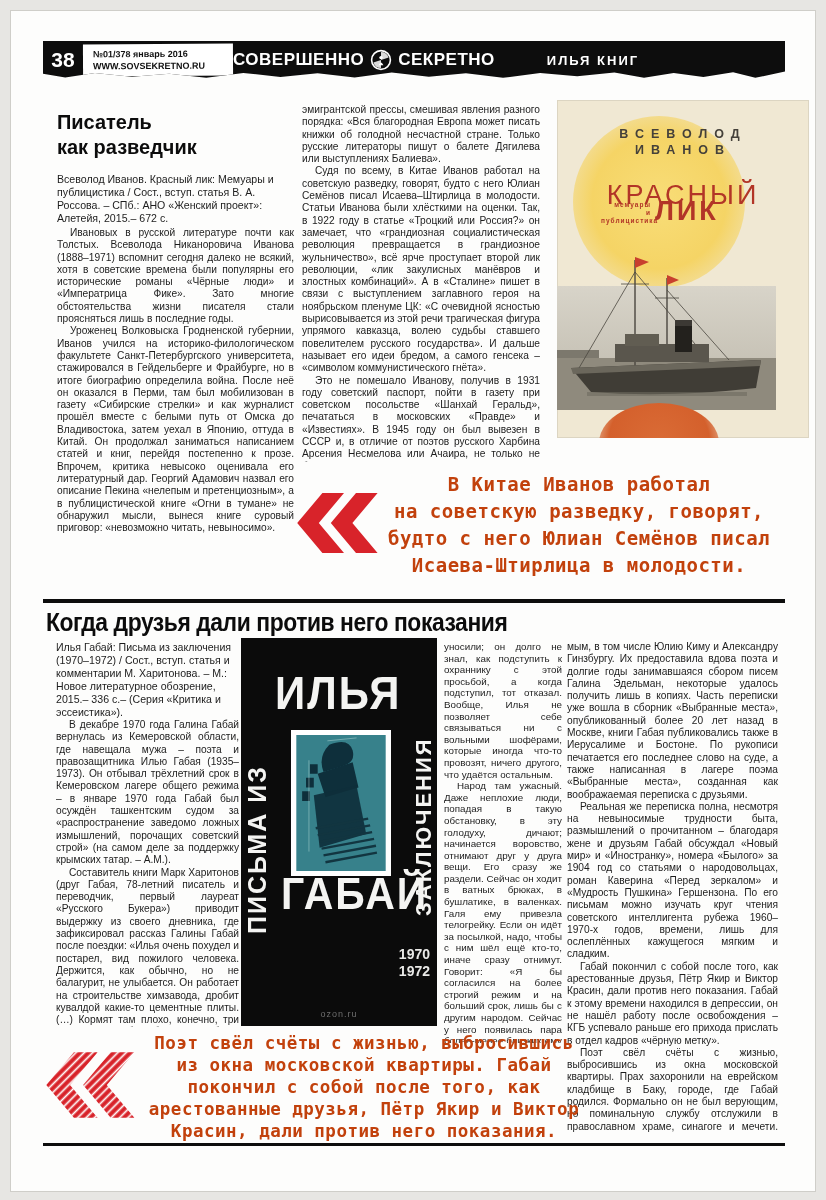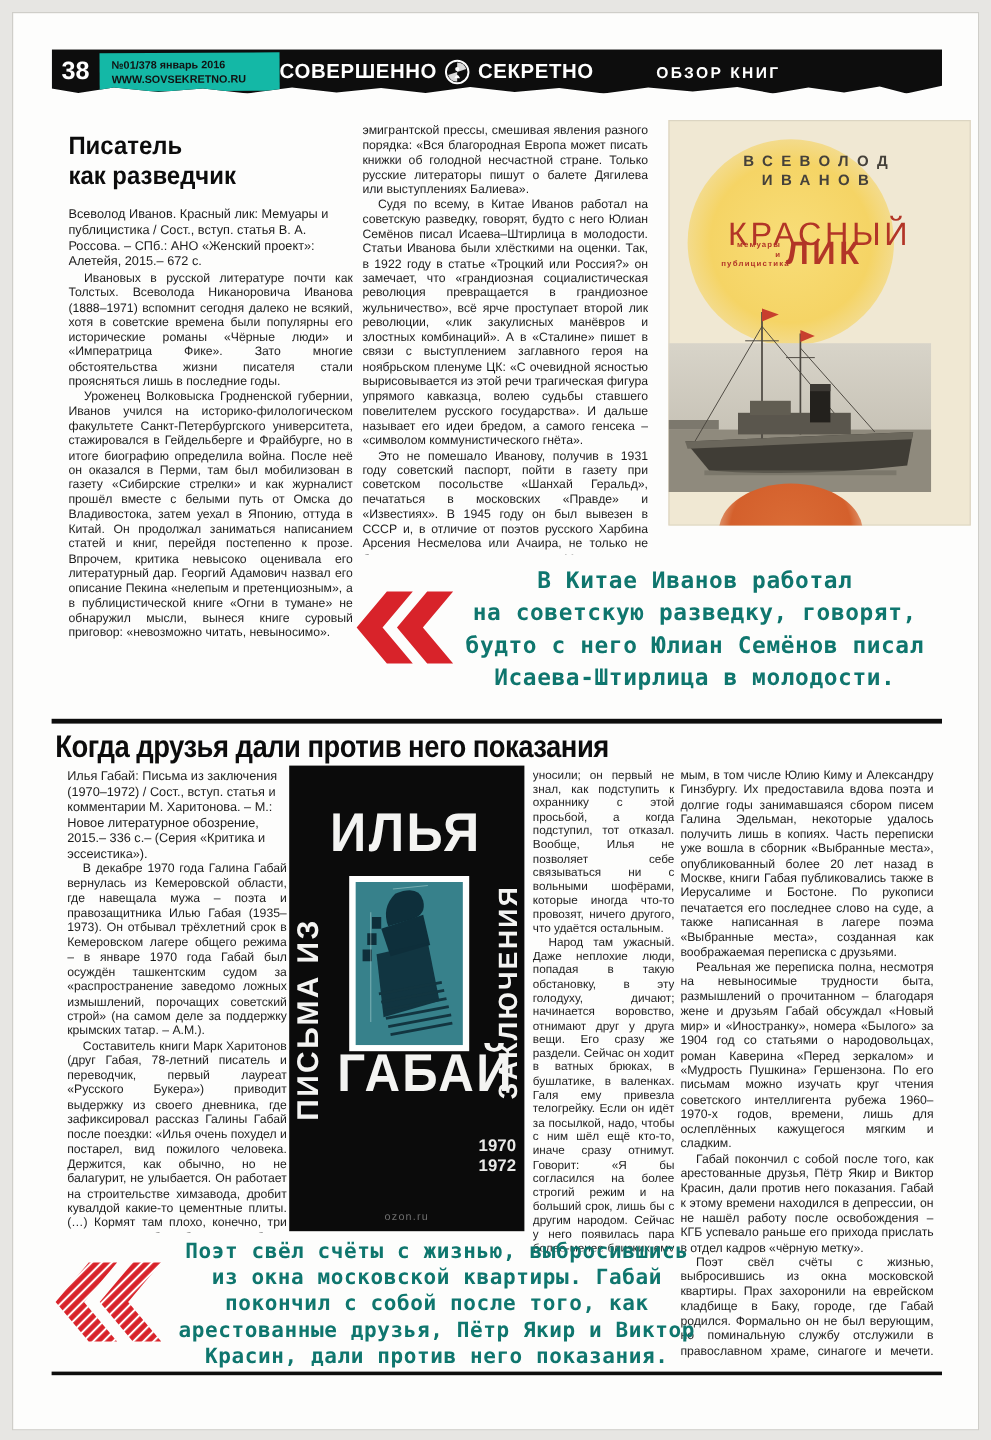--- a/index.html
+++ b/index.html
@@ -4,34 +4,34 @@
 <style>
   html,body{margin:0;padding:0;}
   .canvas{position:relative;width:826px;height:1200px;background:#e7e6e3;font-family:"Liberation Sans",sans-serif;overflow:hidden;padding-left:32px;}
   .sheet{position:absolute;left:10px;top:10px;width:804px;height:1180px;background:#fdfdfc;border:1px solid #cfcec9;}
   
 
   
   .masthead{position:absolute;left:32px;top:30px;width:742px;height:38px;background:#0d0d0d;display:flex;align-items:center;
     clip-path:polygon(0 0,100% 0,100% 80%,96% 97%,93% 82%,89% 95%,85% 84%,81% 97%,77% 83%,72% 93%,67% 84%,62% 97%,57% 85%,52% 94%,47% 83%,42% 96%,37% 85%,32% 95%,27% 84%,22% 97%,17% 86%,12% 94%,7% 84%,3% 96%,0 86%);}
   .pagenum{width:40px;text-align:center;color:#fff;font-size:21px;font-weight:bold;}
-  .issuebox{background:#14b8a6;color:#111;font-size:9px;font-weight:bold;line-height:12px;padding:4px 8px 4px 10px;width:132px;height:24px;transform:rotate(-0.3deg);}
+  .issuebox{background:#ffffff;color:#111;font-size:9px;font-weight:bold;line-height:12px;padding:4px 8px 4px 10px;width:132px;height:24px;transform:rotate(-0.3deg);}
   .brand{display:flex;align-items:center;gap:6px;color:#fff;font-weight:bold;font-size:17px;letter-spacing:.5px;}
   .section-label{margin-left:52px;color:#fff;font-weight:bold;font-size:13px;letter-spacing:2px;}
 
   
   .bodycol{position:absolute;overflow:hidden;font-size:10.2px;line-height:12.3px;text-align:justify;color:#1c1c1c;}
   .bodycol p{margin:0;text-indent:13px;}
   .bodycol p.cont{text-indent:0;}
   .bib{font-weight:normal;text-align:left;font-size:10.6px;line-height:13px;margin:0 0 10px 0;text-indent:0 !important;}
   .headline{position:absolute;font-weight:bold;color:#0c0c0c;transform-origin:left top;}
 
   
   .pullquote{position:absolute;display:flex;align-items:center;}
-  .pq-text{flex:1;text-align:center;font-family:"DejaVu Sans Mono",monospace;font-weight:bold;color:#0f766e;}
+  .pq-text{flex:1;text-align:center;font-family:"DejaVu Sans Mono",monospace;font-weight:bold;color:#c2410c;}
   .pq1 .pq-text{font-size:19px;line-height:27px;letter-spacing:.5px;}
   .pq2 .pq-text{font-size:17.5px;line-height:22px;letter-spacing:.5px;}
   .rule{position:absolute;background:#0d0d0d;}
 
   
   .cover1{position:absolute;left:546px;top:89px;width:252px;height:338px;background:#f0e8d3;overflow:hidden;box-shadow:0 0 0 1px #dcd5c2 inset;}
   .cover1 .sun{position:absolute;left:16px;top:16px;width:172px;height:172px;border-radius:50%;
     background:radial-gradient(circle,#f8dd78 0%,#f5d465 55%,rgba(245,212,101,.55) 75%,rgba(245,212,101,0) 100%);}
   .cover1 .author{position:absolute;top:26px;width:100%;text-align:center;color:#45413a;font-weight:bold;font-size:12.5px;letter-spacing:7px;line-height:16px;}
   .cover1 .t1{position:absolute;top:80px;width:100%;text-align:center;color:#b23527;font-weight:normal;font-size:27px;letter-spacing:3px;}
@@ -71,21 +71,21 @@
         <svg width="22" height="22" viewBox="0 0 22 22">
           <circle cx="11" cy="11" r="9.4" fill="none" stroke="#fff" stroke-width="1.6"></circle>
           <path d="M11 3 A8 8 0 0 1 18.6 8.5 L11 11 Z" fill="#fff" opacity=".85"></path>
           <path d="M3.4 13.5 A8 8 0 0 0 11 19 L11 11 Z" fill="#fff" opacity=".85"></path>
           <circle cx="11" cy="8.6" r="1.7" fill="#fff"></circle>
           <path d="M8.6 16.2 Q11 10.8 13.4 16.2 Z" fill="#fff"></path>
         </svg>
       </span>
       <span>СЕКРЕТНО</span>
     </div>
-    <div class="section-label">ОБЗОР КНИГ</div>
+    <div class="section-label">ИЛЬЯ КНИГ</div>
   </div>
 
   <div class="headline" style="left:46px;top:98px;font-size:21px;line-height:25px;transform:scaleX(.95);">
     <div>Писатель</div>
     <div>как разведчик</div>
   </div>
 
   <div class="bodycol" style="left:46px;top:162px;width:231px;height:52px;">
     <p class="bib">Всеволод Иванов. Красный лик: Мемуары и публицистика / Сост., вступ. статья В. А. Россова. – СПб.: АНО «Женский проект»: Алетейя, 2015.– 672 с.</p>
   </div>
@@ -206,21 +206,21 @@
     </div>
     <div class="big c2-bottom">ГАБАЙ</div>
     <div class="c2-years">
       <div>1970</div>
       <div>1972</div>
     </div>
     <div class="c2-mark">ozon.ru</div>
   </div>
 
   <div class="bodycol" style="left:433px;top:630px;width:118px;height:402px;font-size:9.8px;line-height:11.6px;">
-    <p class="cont">уносили; он первый не знал, как подступить к охраннику с этой просьбой, а когда подступил, тот отказал. Вообще, Илья не позволяет себе связываться ни с вольными шофёрами, которые иногда что-то провозят, ничего другого, что удаётся остальным.</p>
+    <p class="cont">уносили; он долго не знал, как подступить к охраннику с этой просьбой, а когда подступил, тот отказал. Вообще, Илья не позволяет себе связываться ни с вольными шофёрами, которые иногда что-то провозят, ничего другого, что удаётся остальным.</p>
     <p>Народ там ужасный. Даже неплохие люди, попадая в такую обстановку, в эту голодуху, дичают; начинается воровство, отнимают друг у друга вещи. Его сразу же раздели. Сейчас он ходит в ватных брюках, в бушлатике, в валенках. Галя ему привезла телогрейку. Если он идёт за посылкой, надо, чтобы с ним шёл ещё кто-то, иначе сразу отнимут. Говорит: «Я бы согласился на более строгий режим и на больший срок, лишь бы с другим народом. Сейчас у него появилась пара более-менее близких ему уголовников, они друг с другом держатся. Начальство скверное, есть откровенные фашисты».</p>
 
   </div>
 
   <div class="bodycol" style="left:556px;top:630px;width:211px;height:492px;">
     <p class="cont">мым, в том числе Юлию Киму и Александру Гинзбургу. Их предоставила вдова поэта и долгие годы занимавшаяся сбором писем Галина Эдельман, некоторые удалось получить лишь в копиях. Часть переписки уже вошла в сборник «Выбранные места», опубликованный более 20 лет назад в Москве, книги Габая публиковались также в Иерусалиме и Бостоне. По рукописи печатается его последнее слово на суде, а также написанная в лагере поэма «Выбранные места», созданная как воображаемая переписка с друзьями.</p>
     <p>Реальная же переписка полна, несмотря на невыносимые трудности быта, размышлений о прочитанном – благодаря жене и друзьям Габай обсуждал «Новый мир» и «Иностранку», номера «Былого» за 1904 год со статьями о народовольцах, роман Каверина «Перед зеркалом» и «Мудрость Пушкина» Гершензона. По его письмам можно изучать круг чтения советского интеллигента рубежа 1960–1970-х годов, времени, лишь для ослеплённых кажущегося мягким и сладким.</p>
     <p>Габай покончил с собой после того, как арестованные друзья, Пётр Якир и Виктор Красин, дали против него показания. Габай к этому времени находился в депрессии, он не нашёл работу после освобождения – КГБ успевало раньше его прихода прислать в отдел кадров «чёрную метку».</p>
     <p>Поэт свёл счёты с жизнью, выбросившись из окна московской квартиры. Прах захоронили на еврейском кладбище в Баку, городе, где Габай родился. Формально он не был верующим, но поминальную службу отслужили в православном храме, синагоге и мечети. Многие современники считали его праведником.</p>
   </div>

